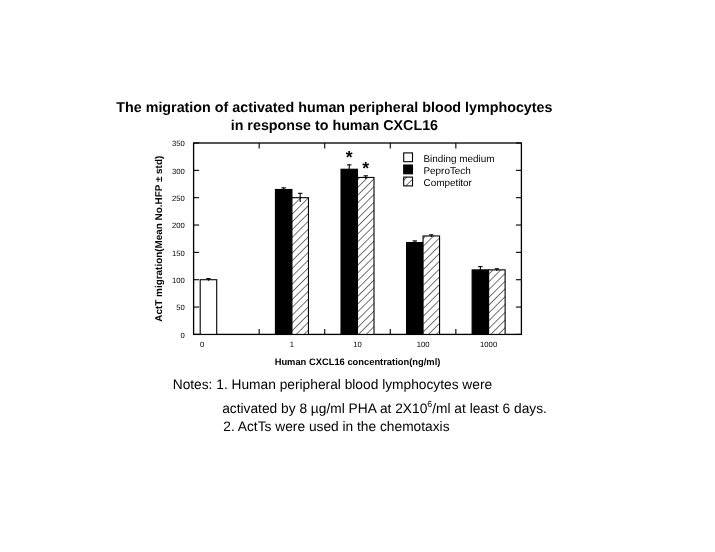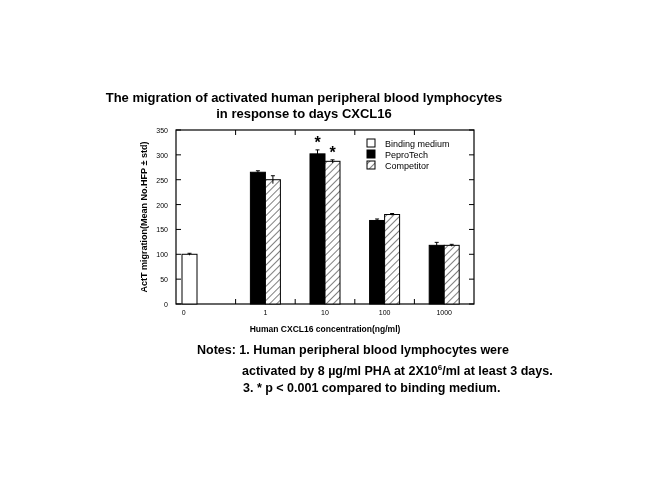--- a/index.html
+++ b/index.html
@@ -1,31 +1,31 @@
 <!DOCTYPE html>
 <html><head>
 <meta charset="utf-8">
 <style>
   html, body { margin:0; padding:0; background:#ffffff; }
   body { width:650px; height:502px; position:relative; overflow:hidden; font-family:"Liberation Sans", sans-serif; color:#000; }
   .title { position:absolute; left:0; width:608px; top:90px; text-align:center; font-weight:bold; font-size:13px; line-height:16px; }
   svg { position:absolute; left:0; top:0; }
-  .notes { position:absolute; left:157px; top:342px; font-size:12.5px; font-weight:bold; line-height:17px;margin-left:40px; }
+  .notes { position:absolute; left:157px; top:342px; font-size:12.5px; font-weight:normal; line-height:17px; }
   .notes div { white-space:nowrap; }
   .indent1 { padding-left:45px; }
   .indent2 { padding-left:46px; }
   .sub2 { padding-left:46px; margin-top:5px; }
   sup { font-size:8px; }
 </style>
 </head>
 <body>
 
 <div class="title">
   <div>The migration of activated human peripheral blood lymphocytes</div>
-  <div>in response to days CXCL16</div>
+  <div>in response to human CXCL16</div>
 </div>
 
 <svg id="chart" width="650" height="340">
     <defs>
       <pattern id="hatch" patternUnits="userSpaceOnUse" width="5" height="5" patternTransform="rotate(45)">
         <rect width="5" height="5" fill="#fff"></rect>
         <line x1="0" y1="0" x2="0" y2="5" stroke="#000" stroke-width="1"></line>
       </pattern>
     </defs>
     <rect x="176" y="130" width="298" height="174" fill="none" stroke="#000" stroke-width="1.2"></rect>
@@ -100,15 +100,15 @@
     <rect x="367" y="150" width="8" height="8" fill="#000" stroke="#000"></rect>
     <text x="385" y="158" font-size="9" font-family="Liberation Sans, sans-serif">PeproTech</text>
     <rect x="367" y="161" width="8" height="8" fill="url(#hatch)" stroke="#000"></rect>
     <text x="385" y="169" font-size="9" font-family="Liberation Sans, sans-serif">Competitor</text>
     <text x="325" y="332" font-size="8.5" font-weight="bold" text-anchor="middle" font-family="Liberation Sans, sans-serif">Human CXCL16 concentration(ng/ml)</text>
     <text x="0" y="0" font-size="9" font-weight="bold" text-anchor="middle" font-family="Liberation Sans, sans-serif" transform="translate(147,217) rotate(-90)">ActT migration(Mean No.HFP ± std)</text>
   </svg>
 
 <div class="notes">
   <div>Notes: 1. Human peripheral blood lymphocytes were</div>
-  <div class="indent1"><span>activated by 8 µg/ml PHA at 2X10</span><sup>6</sup><span>/ml at least 3 days.</span></div>
-  <div class="indent2">3. * p &lt; 0.001 compared to binding medium.</div>
+  <div class="indent1"><span>activated by 8 µg/ml PHA at 2X10</span><sup>6</sup><span>/ml at least 6 days.</span></div>
+  <div class="indent2">2. ActTs were used in the chemotaxis</div>
 </div>
 
 </body></html>

